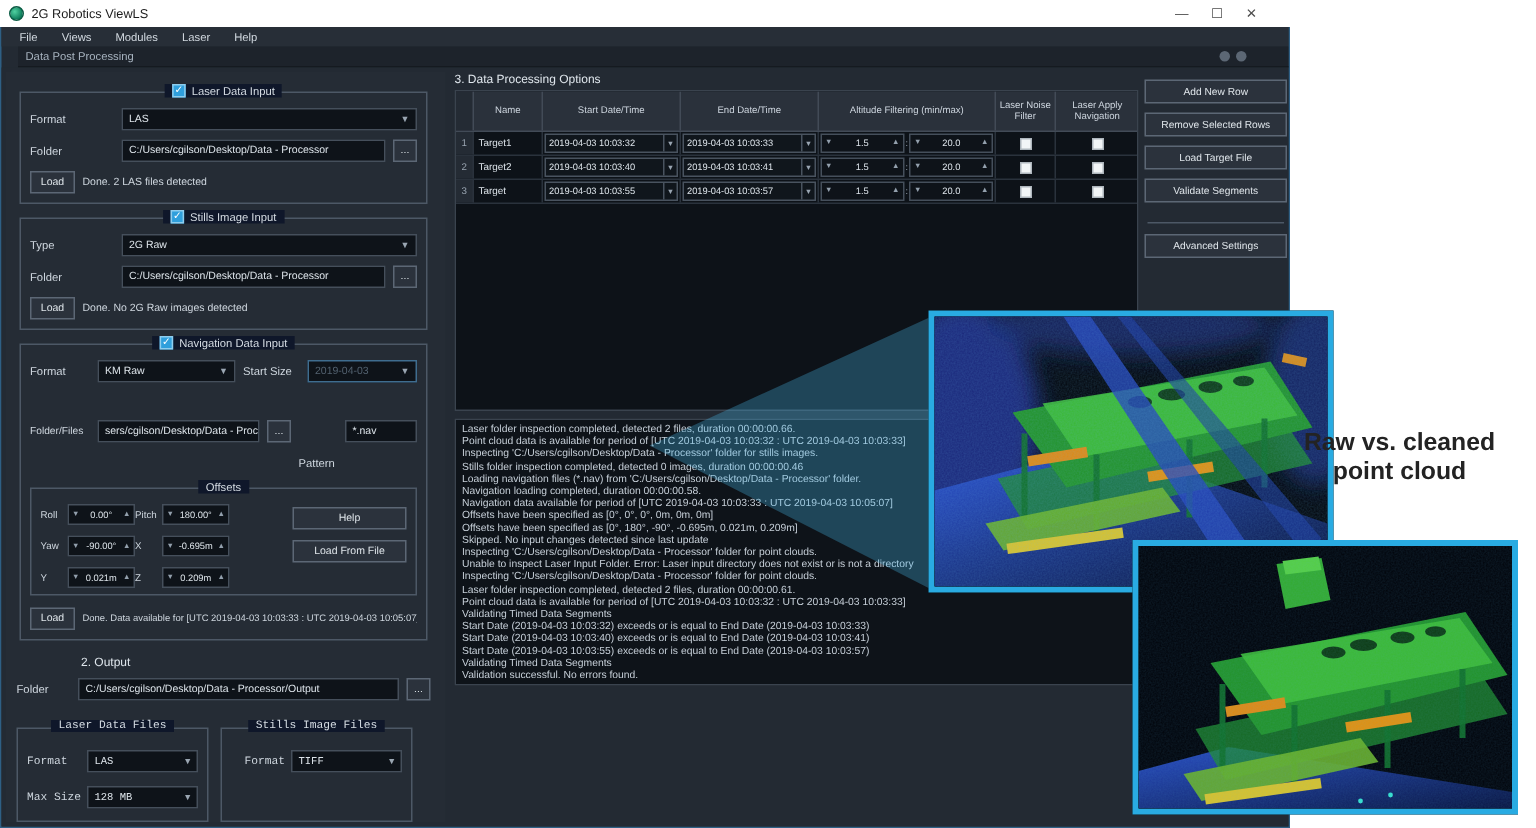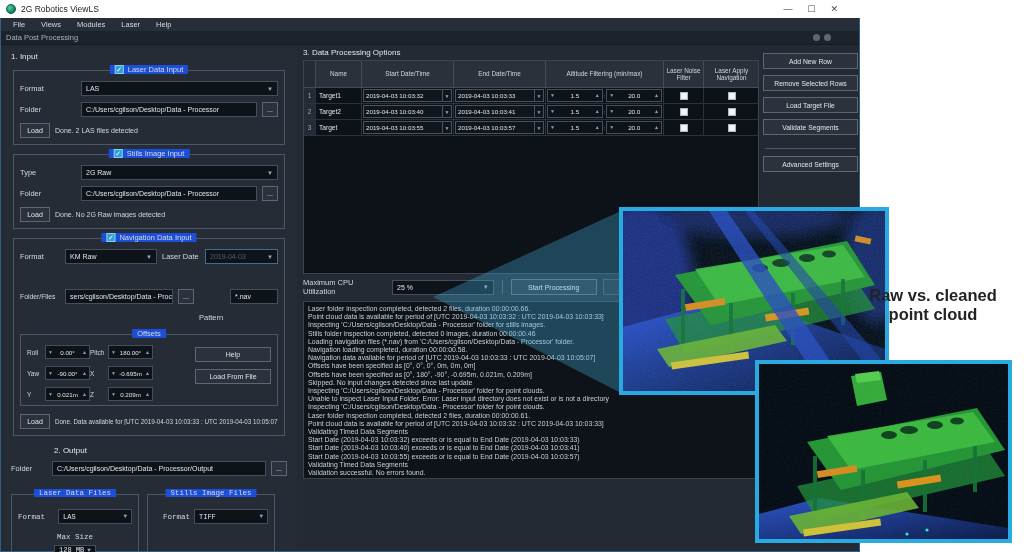--- a/index.html
+++ b/index.html
@@ -15,35 +15,35 @@
     border:1px solid #0a5c44; margin-right:5px; }
   .app-title { font-size:8.5px; color:#1b1b1b; }
   .win-controls { position:absolute; right:22px; top:0; height:18px; display:flex; align-items:center; gap:15px; }
   .win-btn { font-size:9px; color:#4d4d4d; cursor:default; line-height:1; }
 
   .app-dark { position:absolute; left:0; top:18px; right:0; bottom:0; background:#232a33;
     border:1px solid #2e5f84; border-top:none; }
   .menubar { position:absolute; left:0; top:0; right:0; height:13px; background:#272e37;
     display:flex; align-items:center; padding-left:4px; }
   .menu-item { font-size:7.5px; color:#d3dae1; padding:0 8px; }
-  .tabbar { position:absolute; left:0; top:13px; right:0; height:14px; background:#1d232b;
+  .tabbar { position:absolute; left:11px; top:13px; right:0; height:14px; background:#1d232b;
     display:flex; align-items:center; padding-left:5px; border-bottom:1px solid #151a20; }
   .tab-label { font-size:7.5px; color:#a7b3bf; }
   .tab-icons { position:absolute; right:28px; top:3px; display:flex; gap:4px; }
   .tab-circle { width:7px; height:7px; border-radius:50%; background:#5c6774; }
 
   .content { position:absolute; left:0; top:27px; right:0; bottom:0; background:#232a33; }
 
   .section-title { font-size:8px; color:#dfe6ec; }
 
   
   .left-panel { position:absolute; left:3px; top:3px; width:293px; bottom:3px; background:#252c35; padding:4px 10px 0 7px; }
 
   .group { position:relative; border:1px solid #4d5866; margin:9px 2px 0 2px; padding:10px 6px 4px 6px; }
-  .legend { position:absolute; top:-6px; left:50%; transform:translateX(-50%); background:#1d4ed8;
+  .legend { position:absolute; top:-6px; left:50%; transform:translateX(-50%); background:#0f172a;
     padding:0 5px; display:flex; align-items:center; gap:4px; white-space:nowrap; }
   .legend-label { font-size:7.5px; color:#d5dce3; }
   .cb { width:9px; height:9px; background:#2f9fdc; border:1px solid #8ecdee; display:flex; align-items:center; justify-content:center; }
   .cb .check { color:#fff; font-size:7px; line-height:1; }
 
   .row { display:flex; align-items:center; margin-bottom:6px; gap:5px; }
   .lbl { font-size:7.5px; color:#cfd7df; }
   .lbl.w { width:56px; flex:none; }
   .field { height:15px; background:#0e1319; border:1px solid #454f5b; color:#dde4ea; font-size:7px;
     display:flex; align-items:center; padding:0 4px; overflow:hidden; white-space:nowrap; }
@@ -152,21 +152,20 @@
         <span class="tab-label">Data Post Processing</span>
         <span class="tab-icons">
           <span class="tab-circle"></span>
           <span class="tab-circle"></span>
         </span>
       </div>
 
       <div class="content">
 
         <div class="left-panel">
-          <div class="section-title">1. Input</div>
 
           <div class="group">
             <div class="legend">
               <span class="cb">
                   <span class="check">✓</span>
                 </span>
               <span class="legend-label">Laser Data Input</span>
             </div>
             <div class="row">
               <span class="lbl w">Format</span>
@@ -221,21 +220,21 @@
                   <span class="check">✓</span>
                 </span>
               <span class="legend-label">Navigation Data Input</span>
             </div>
             <div class="row">
               <span class="lbl" style="width:40px;">Format</span>
               <div class="field" style="width:92px;">
                 <span>KM Raw</span>
                   <span class="caret">▼</span>
               </div>
-              <span class="lbl" style="width:38px;">Laser Date</span>
+              <span class="lbl" style="width:38px;">Start Size</span>
               <div class="field grow" style="border-color:#3f6d8f; color:#52616f;">
                 <span>2019-04-03</span>
                   <span class="caret">▼</span>
               </div>
             </div>
             <div class="row">
               <span class="lbl" style="width:40px; font-size:6.8px;">Folder/Files</span>
               <div class="field" style="width:108px;">
                   <span>sers/cgilson/Desktop/Data - Processor</span>
                 </div>
@@ -328,21 +327,21 @@
               <div class="legend">
                 <span class="legend-label">Laser Data Files</span>
               </div>
               <div class="og-row" style="margin-top:4px;">
                 <span class="lbl">Format</span>
                 <div class="field">
                   <span>LAS</span>
                     <span class="caret">▼</span>
                 </div>
               </div>
-              <div class="og-row" style="margin-bottom:4px;flex-direction:column;">
+              <div class="og-row" style="margin-bottom:4px;">
                 <span class="lbl">Max Size</span>
                 <div class="field">
                   <span>128 MB</span>
                     <span class="caret">▼</span>
                 </div>
               </div>
             </div>
             <div class="group out-group" style="margin:6px 12px 0 0;text-align:right;">
               <div class="legend">
                 <span class="legend-label">Stills Image Files</span>
@@ -477,31 +476,20 @@
                     <span class="cb-white"></span>
                   </div>
                 <div class="tc c-apply">
                     <span class="cb-white"></span>
                   </div>
 
               </div>
               </div>
           </div>
 
-          <div class="exec-row">
-            <span class="lbl">Maximum CPU Utilization</span>
-            <div class="field">
-              <span>25 %</span>
-                <span class="caret">▼</span>
-            </div>
-            <span class="vsep"></span>
-            <span class="btn exec-btn">Start Processing</span>
-            <span class="btn exec-btn disabled">Stop Processing</span>
-            <span class="progress"></span>
-          </div>
 
           <div class="log">
               <div class="log-line">Laser folder inspection completed, detected 2 files, duration 00:00:00.66.</div>
               <div class="log-line">Point cloud data is available for period of [UTC 2019-04-03 10:03:32 : UTC 2019-04-03 10:03:33]</div>
               <div class="log-line">Inspecting 'C:/Users/cgilson/Desktop/Data - Processor' folder for stills images.</div>
               <div class="log-line">Stills folder inspection completed, detected 0 images, duration 00:00:00.46</div>
               <div class="log-line">Loading navigation files (*.nav) from 'C:/Users/cgilson/Desktop/Data - Processor' folder.</div>
               <div class="log-line">Navigation loading completed, duration 00:00:00.58.</div>
               <div class="log-line">Navigation data available for period of [UTC 2019-04-03 10:03:33 : UTC 2019-04-03 10:05:07]</div>
               <div class="log-line">Offsets have been specified as [0°, 0°, 0°, 0m, 0m, 0m]</div>

